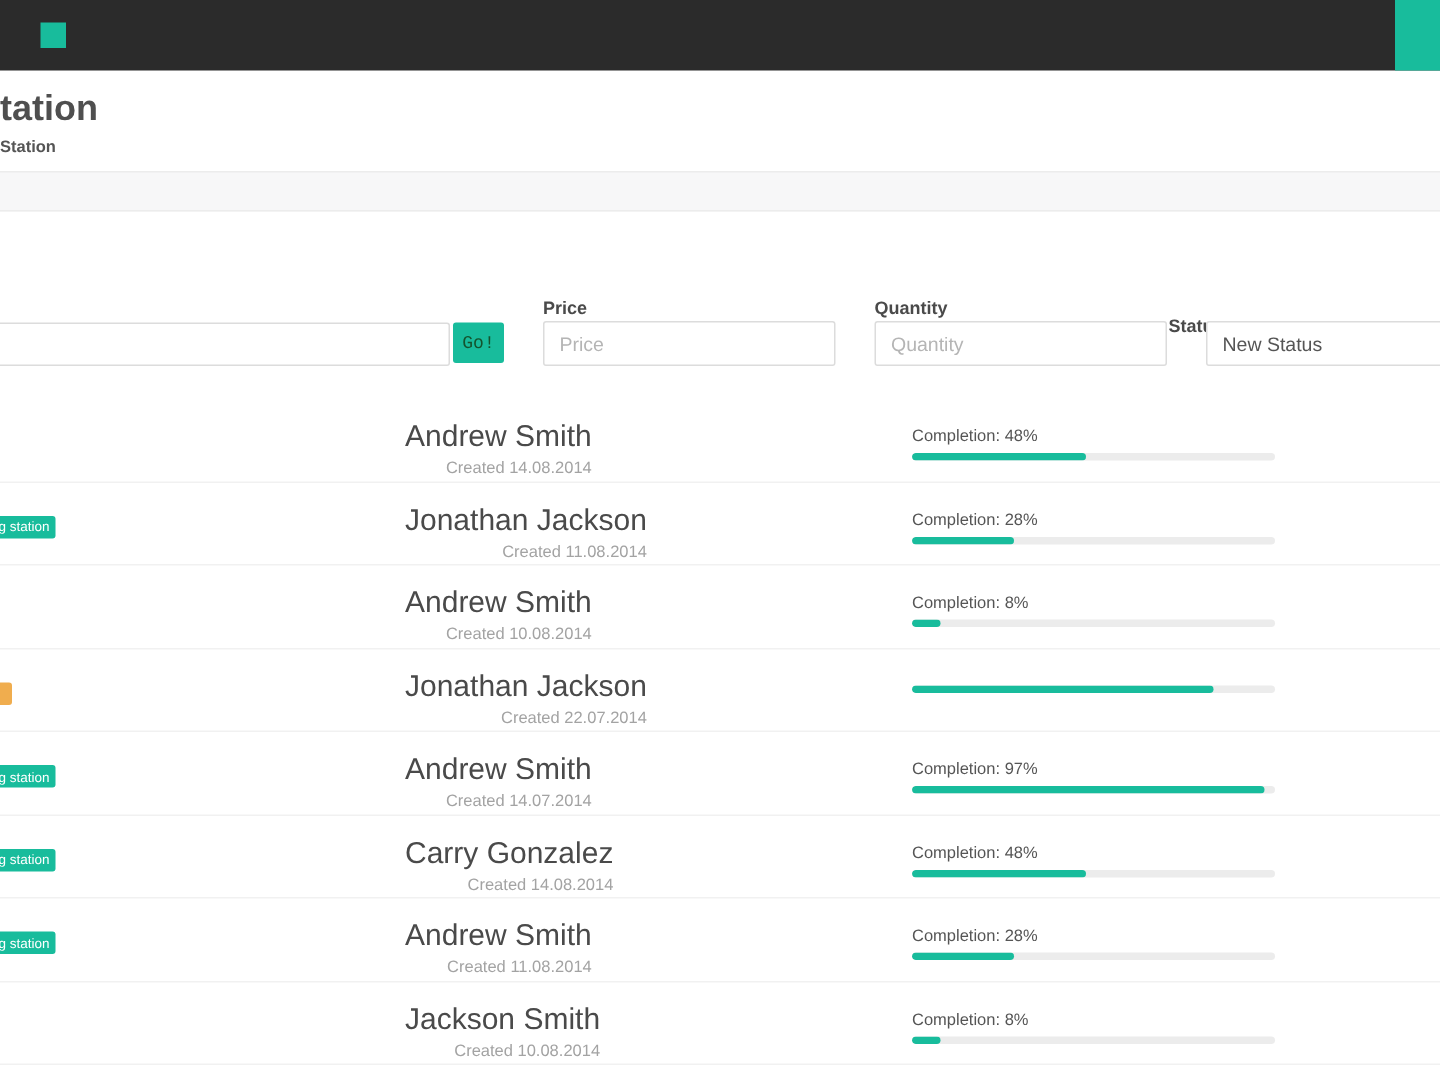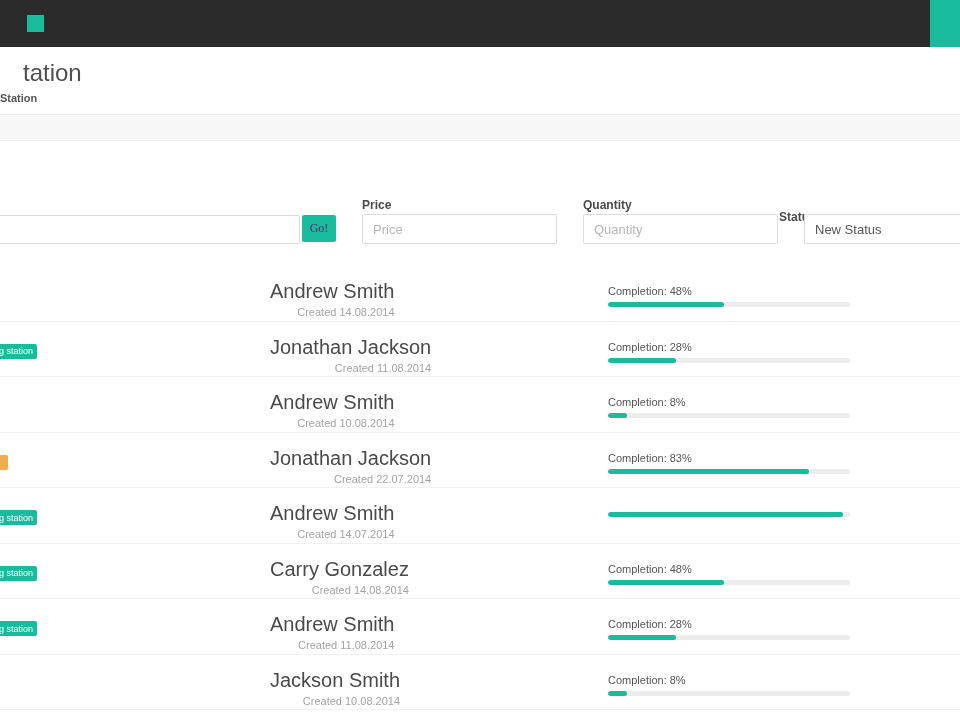--- a/index.html
+++ b/index.html
@@ -33,24 +33,23 @@
     right: 0; top: 0;
     width: 30px; height: 47px;
   }
 
   
   .page-title {
     position: absolute;
     left: 0; top: 59px;
     margin: 0;
     font-size: 24px;
-    font-weight: 400;
+    font-weight: 700;
     color: #4f4f4f;
     white-space: nowrap;
-    padding-left: 23px;
   }
   .breadcrumb {
     position: absolute;
     left: 0; top: 92px;
     font-size: 11px;
     font-weight: bold;
     color: #555555;
     white-space: nowrap;
   }
 
@@ -76,23 +75,23 @@
     font-size: 13px;
     color: #555;
     outline: none;
   }
   .go-btn {
     position: absolute;
     left: 302px; top: 215px;
     width: 34px; height: 27px;
     border: none;
     border-radius: 2px;
-    color: #701a75;
+    color: #14532d;
     font-size: 12px;
-    font-family: Liberation Serif, serif;
+    font-family: Liberation Mono, monospace;
     cursor: pointer;
     padding: 0;
   }
   .filter-label {
     position: absolute;
     top: 198px;
     font-size: 12px;
     font-weight: bold;
     color: #4a4a4a;
   }
@@ -270,36 +269,36 @@
 
   <div class="order-row">
     <span class="badge sliver" style="background: rgb(240, 173, 78);">
       <span class="badge-label"></span>
     </span>
     <div class="who">
       <div class="name">Jonathan Jackson</div>
       <div class="created">Created 22.07.2014</div>
     </div>
     <div class="comp">
-      <div class="comp-label">Completion: 83%</div>
       <div class="bar">
         <div class="fill" style="width: 83%; background: rgb(24, 188, 156);"></div>
       </div>
     </div>
   </div>
 
   <div class="order-row">
     <span class="badge" style="background: rgb(24, 188, 156);">
       <span class="badge-label">g station</span>
     </span>
     <div class="who">
       <div class="name">Andrew Smith</div>
       <div class="created">Created 14.07.2014</div>
     </div>
     <div class="comp">
+      <div class="comp-label">Completion: 97%</div>
       <div class="bar">
         <div class="fill" style="width: 97%; background: rgb(24, 188, 156);"></div>
       </div>
     </div>
   </div>
 
   <div class="order-row">
     <span class="badge" style="background: rgb(24, 188, 156);">
       <span class="badge-label">g station</span>
     </span>

